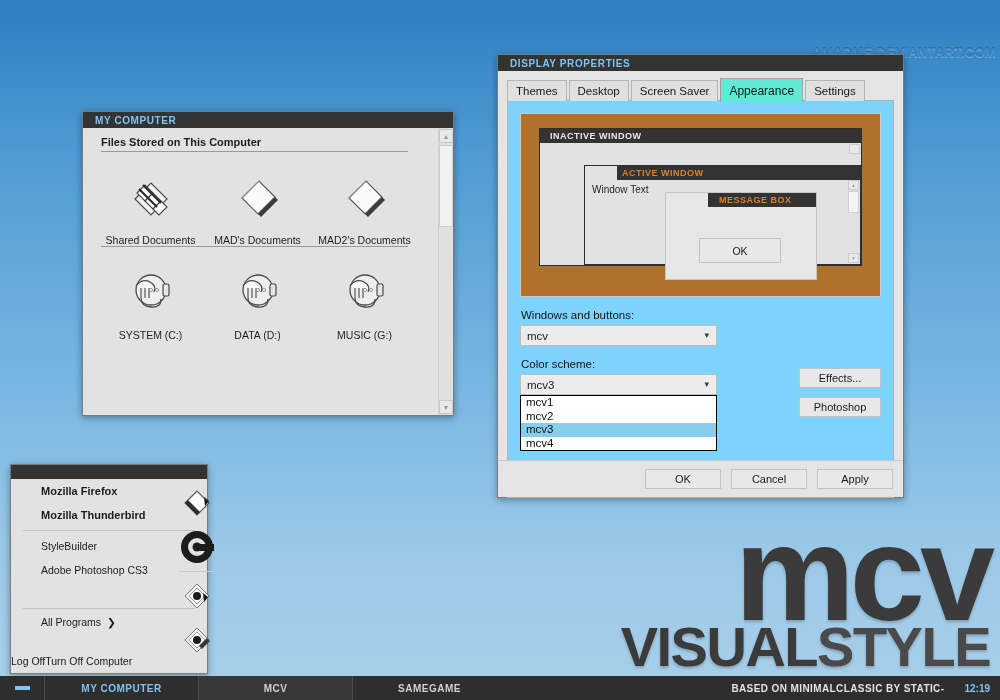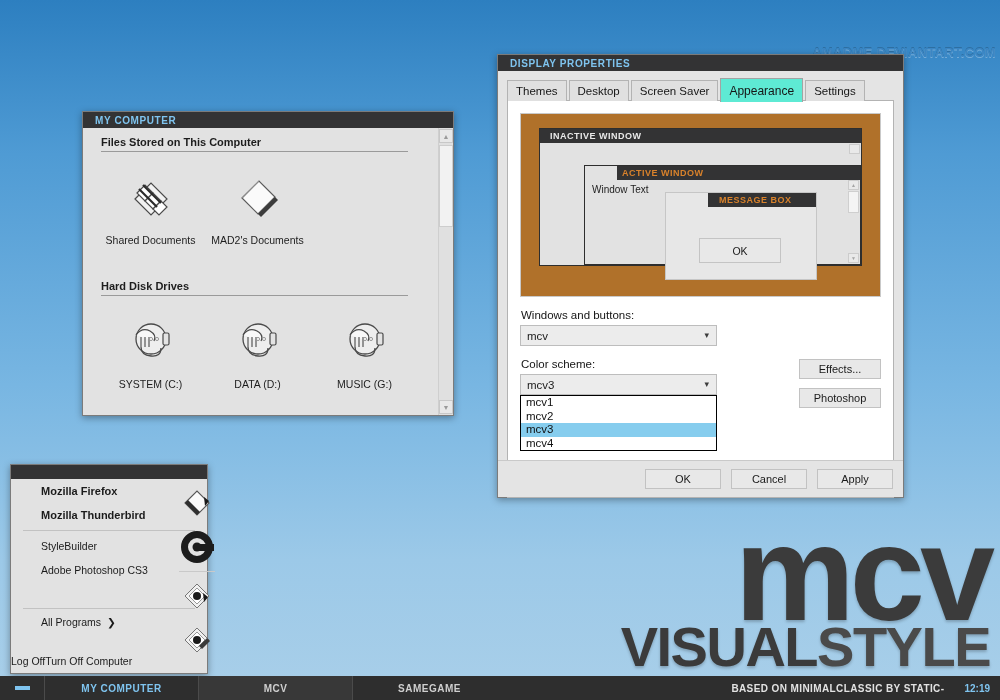--- a/index.html
+++ b/index.html
@@ -110,21 +110,21 @@
     line-height: 15px;
   }
   .tab.active {
     background: #5eead4;
     padding: 5px 8px 3px 8px;
     border-color: #a3a3a3;
     position: relative; top: 1px;
     font-size: 12px;
   }
   .tabpanel {
-    background: #ffffff;
+    background: #7dd3fc;
     border: 1px solid #b3b3b3;
     margin-top: -1px;
     height: 398px;
     padding: 12px;
     position: relative;
   }
 
   
   .preview {
     height: 184px; background: #b0712a;
@@ -203,21 +203,21 @@
     background: #ffffff;
     margin-top: 0;
   }
   .dropdown .opt {
     font-size: 11.5px; color: #101010;
     height: 13.5px; line-height: 13.5px;
     padding-left: 5px;
   }
   .dropdown .opt.sel { background: #86cdee; }
 
-  .side-buttons { position: absolute; right: 12px; top: 258px; }
+  .side-buttons { position: absolute; right: 12px; top: 267px; }
   .btn {
     background: #e8e8e8; border: 1px solid #c2c2c2;
     font-size: 11px; color: #1a1a1a;
     display: flex; align-items: center; justify-content: center;
   }
   .side-buttons .btn { width: 82px; height: 20px; margin-bottom: 9px; }
 
   .dp-footer {
     position: absolute; left: 0; right: 0; bottom: 0;
     border-top: 1px solid #c9c9c9;
@@ -310,34 +310,43 @@
               <path d="M22 32 L30 24 L38 32 L30 40 Z" fill="#ffffff"></path>
               <path d="M30 40 L38 32 L44 38 L36 46 Z" fill="#ffffff"></path>
               <path d="M16 20 L34 38" stroke="#2a2a2a" stroke-width="2.2"></path>
               <path d="M20 16 L38 34" stroke="#2a2a2a" stroke-width="2.2"></path>
             </g>
           </svg>
         </div>
         <div class="mc-label">Shared Documents</div>
       </div>
 
-
       <div class="mc-item">
         <div class="icon-box">
           <svg width="56" height="56" viewBox="0 0 56 56">
             <path d="M12 29 L29 12 L45 28 L28 45 Z" fill="#fafafa" stroke="#5a5a5a" stroke-width="1.2"></path>
             <path d="M45 28 L28 45 L31 48 L48 31 Z" fill="#3c3c3c"></path>
             <path d="M12 29 L29 12" stroke="#8a8a8a" stroke-width="1"></path>
           </svg>
         </div>
+        <div class="mc-label">MAD's Documents</div>
+      </div>
+
+      <div class="mc-item">
+        <div class="icon-box">
+          <svg width="56" height="56" viewBox="0 0 56 56">
+            <path d="M12 29 L29 12 L45 28 L28 45 Z" fill="#fafafa" stroke="#5a5a5a" stroke-width="1.2"></path>
+            <path d="M45 28 L28 45 L31 48 L48 31 Z" fill="#3c3c3c"></path>
+            <path d="M12 29 L29 12" stroke="#8a8a8a" stroke-width="1"></path>
+          </svg>
+        </div>
         <div class="mc-label">MAD2's Documents</div>
       </div>
     </div>
 
-    <div class="mc-section-title" style="margin-top:34px;">Hard Disk Drives</div>
     <div class="mc-rule"></div>
     <div class="mc-icons">
 
       <div class="mc-item">
         <div class="icon-box">
           <svg width="56" height="56" viewBox="0 0 56 56">
             <circle cx="28" cy="26" r="15" fill="#eeeeee" stroke="#4a4a4a" stroke-width="1.3"></circle>
             <path d="M13 22 q6 -8 14 -4 q7 4 4 10" fill="#f8f8f8" stroke="#4a4a4a" stroke-width="1.3"></path>
             <path d="M18 24 v10 M22 24 v10 M26 24 v10" stroke="#4a4a4a" stroke-width="1.1"></path>
             <path d="M18 34 q0 8 10 9 q10 1 10 -8" fill="none" stroke="#4a4a4a" stroke-width="1.3"></path>

